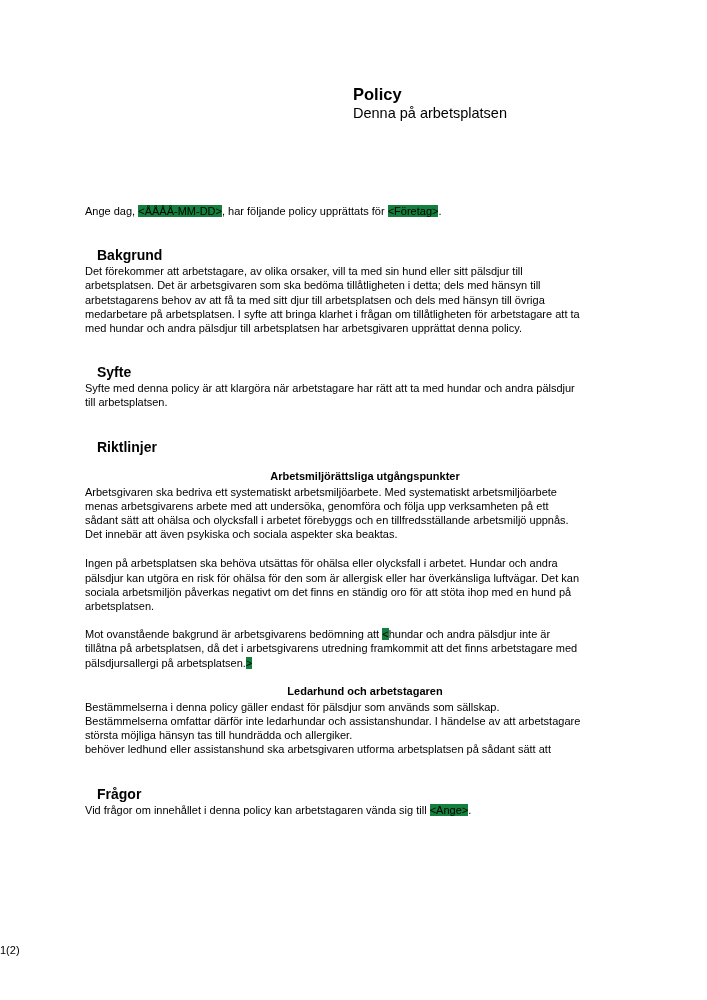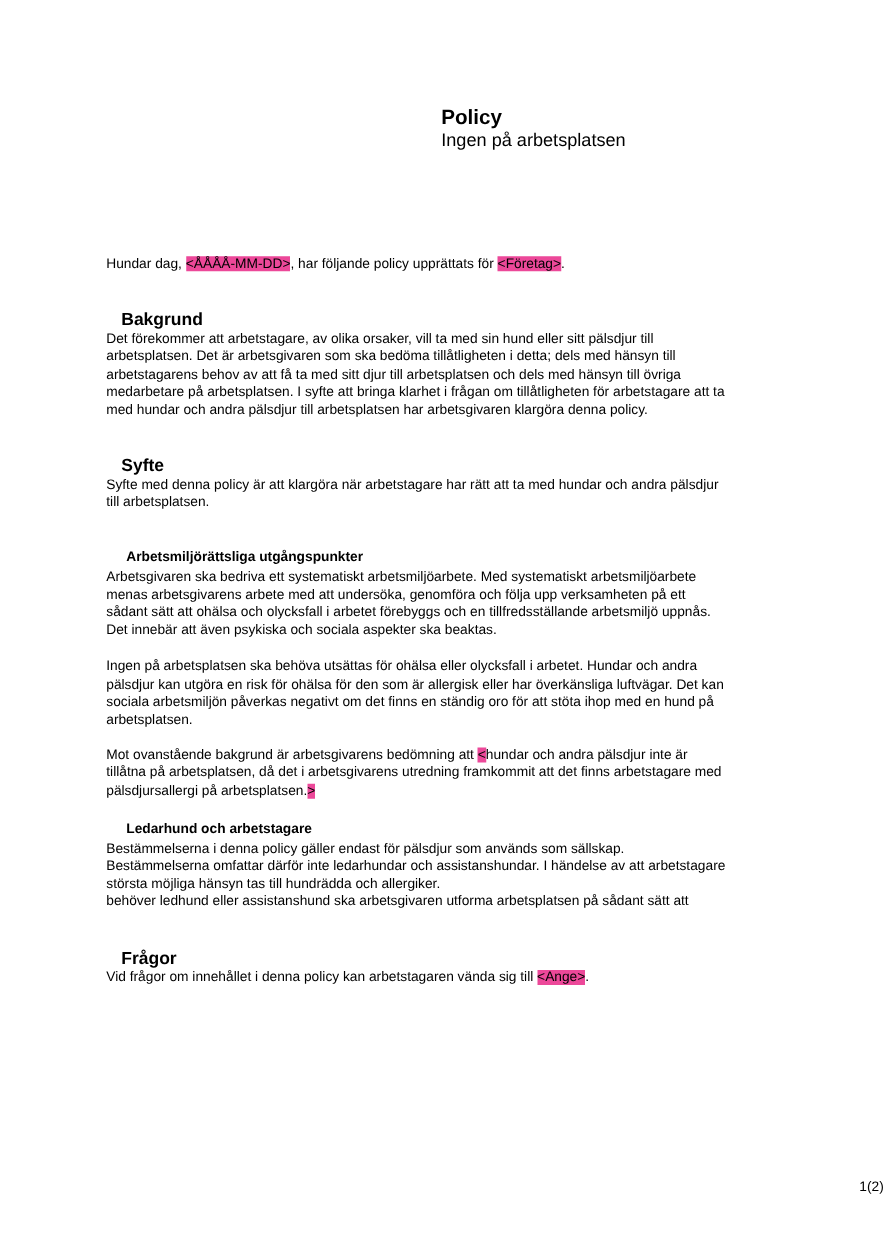--- a/index.html
+++ b/index.html
@@ -5,56 +5,57 @@
     html, body { margin: 0; padding: 0; background: #ffffff; }
     body { width: 707px; height: 1000px; position: relative; overflow: hidden;
            font-family: "Liberation Sans", "DejaVu Sans", sans-serif; color: #000; }
     .page { position: absolute; left: 0; top: 0; width: 707px; height: 1000px; background: #fff; }
     .title-block { position: absolute; left: 353px; top: 84px; }
     .doc-title { font-size: 16.5px; font-weight: bold; line-height: 20px; margin: 0; }
     .doc-subtitle { font-size: 14.5px; line-height: 18px; margin: 0; }
     .content { position: absolute; left: 85px; top: 204px; width: 560px; }
     .p { font-size: 11px; line-height: 14.2px; margin: 0; white-space: normal; }
     .line { display: block; white-space: nowrap; }
-    .hl { background: #ec4899; }
+    .hl { background: #15803d; }
     .h1 { font-size: 14px; font-weight: bold; line-height: 17px; margin: 0; padding-left: 12px; }
-    .h2 { font-size: 11px; font-weight: bold; line-height: 14px; margin: 16px; }
-    .footer { position: absolute; left: 0; width: 707px; top: 944px; text-align: right; font-size: 11px; }
+    .h2 { font-size: 11px; font-weight: bold; line-height: 14px; margin: 0; text-align: center; }
+    .footer { position: absolute; left: 0; width: 707px; top: 944px; text-align: left; font-size: 11px; }
   </style>
 </head>
 <body>
 
 <div class="page">
 
   <div class="title-block">
     <p class="doc-title">Policy</p>
-    <p class="doc-subtitle">Ingen på arbetsplatsen</p>
+    <p class="doc-subtitle">Denna på arbetsplatsen</p>
   </div>
 
   <div class="content">
 
     <p class="p" style="margin-bottom:29px;">
-      <span>Hundar dag, </span><span class="hl">&lt;ÅÅÅÅ-MM-DD&gt;</span><span>, har följande policy upprättats för </span><span class="hl">&lt;Företag&gt;</span><span>.</span>
+      <span>Ange dag, </span><span class="hl">&lt;ÅÅÅÅ-MM-DD&gt;</span><span>, har följande policy upprättats för </span><span class="hl">&lt;Företag&gt;</span><span>.</span>
     </p>
 
     <h2 class="h1">Bakgrund</h2>
     <p class="p" style="margin-bottom:29px;">
       <span class="line">Det förekommer att arbetstagare, av olika orsaker, vill ta med sin hund eller sitt pälsdjur till</span>
       <span class="line">arbetsplatsen. Det är arbetsgivaren som ska bedöma tillåtligheten i detta; dels med hänsyn till</span>
       <span class="line">arbetstagarens behov av att få ta med sitt djur till arbetsplatsen och dels med hänsyn till övriga</span>
       <span class="line">medarbetare på arbetsplatsen. I syfte att bringa klarhet i frågan om tillåtligheten för arbetstagare att ta</span>
-      <span class="line">med hundar och andra pälsdjur till arbetsplatsen har arbetsgivaren klargöra denna policy.</span>
+      <span class="line">med hundar och andra pälsdjur till arbetsplatsen har arbetsgivaren upprättat denna policy.</span>
     </p>
 
     <h2 class="h1">Syfte</h2>
     <p class="p" style="margin-bottom:29px;">
       <span class="line">Syfte med denna policy är att klargöra när arbetstagare har rätt att ta med hundar och andra pälsdjur</span>
       <span class="line">till arbetsplatsen.</span>
     </p>
 
+    <h2 class="h1" style="margin-bottom:13px;">Riktlinjer</h2>
 
     <h3 class="h2" style="margin-bottom:2px;">Arbetsmiljörättsliga utgångspunkter</h3>
     <p class="p" style="margin-bottom:15px;">
       <span class="line">Arbetsgivaren ska bedriva ett systematiskt arbetsmiljöarbete. Med systematiskt arbetsmiljöarbete</span>
       <span class="line">menas arbetsgivarens arbete med att undersöka, genomföra och följa upp verksamheten på ett</span>
       <span class="line">sådant sätt att ohälsa och olycksfall i arbetet förebyggs och en tillfredsställande arbetsmiljö uppnås.</span>
       <span class="line">Det innebär att även psykiska och sociala aspekter ska beaktas.</span>
     </p>
 
     <p class="p" style="margin-bottom:14px;">
@@ -62,21 +63,21 @@
       <span class="line">pälsdjur kan utgöra en risk för ohälsa för den som är allergisk eller har överkänsliga luftvägar. Det kan</span>
       <span class="line">sociala arbetsmiljön påverkas negativt om det finns en ständig oro för att stöta ihop med en hund på</span>
       <span class="line">arbetsplatsen.</span>
     </p>
     <p class="p" style="margin-bottom:14px;">
       <span class="line"><span>Mot ovanstående bakgrund är arbetsgivarens bedömning att </span><span class="hl">&lt;</span><span>hundar och andra pälsdjur inte är</span></span>
       <span class="line">tillåtna på arbetsplatsen, då det i arbetsgivarens utredning framkommit att det finns arbetstagare med</span>
       <span class="line"><span>pälsdjursallergi på arbetsplatsen.</span><span class="hl">&gt;</span></span>
     </p>
 
-    <h3 class="h2" style="margin-bottom:2px;">Ledarhund och arbetstagare</h3>
+    <h3 class="h2" style="margin-bottom:2px;">Ledarhund och arbetstagaren</h3>
     <p class="p" style="margin-bottom:29px;">
       <span class="line">Bestämmelserna i denna policy gäller endast för pälsdjur som används som sällskap.</span>
       <span class="line">Bestämmelserna omfattar därför inte ledarhundar och assistanshundar. I händelse av att arbetstagare</span>
       <span class="line">största möjliga hänsyn tas till hundrädda och allergiker.</span>
       <span class="line">behöver ledhund eller assistanshund ska arbetsgivaren utforma arbetsplatsen på sådant sätt att</span>
     </p>
 
     <h2 class="h1">Frågor</h2>
     <p class="p">
       <span>Vid frågor om innehållet i denna policy kan arbetstagaren vända sig till </span><span class="hl">&lt;Ange&gt;</span><span>.</span>

